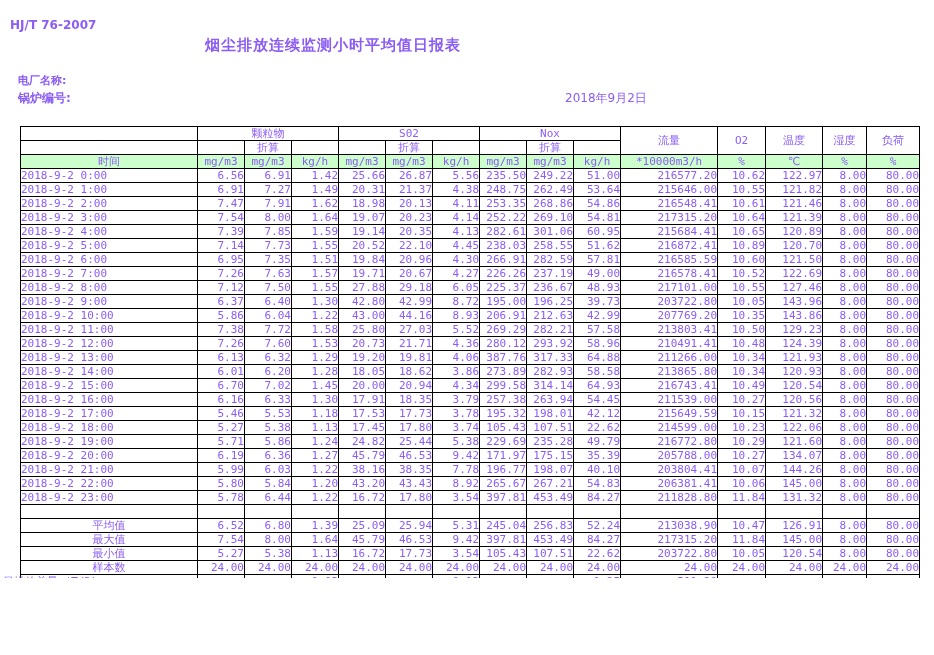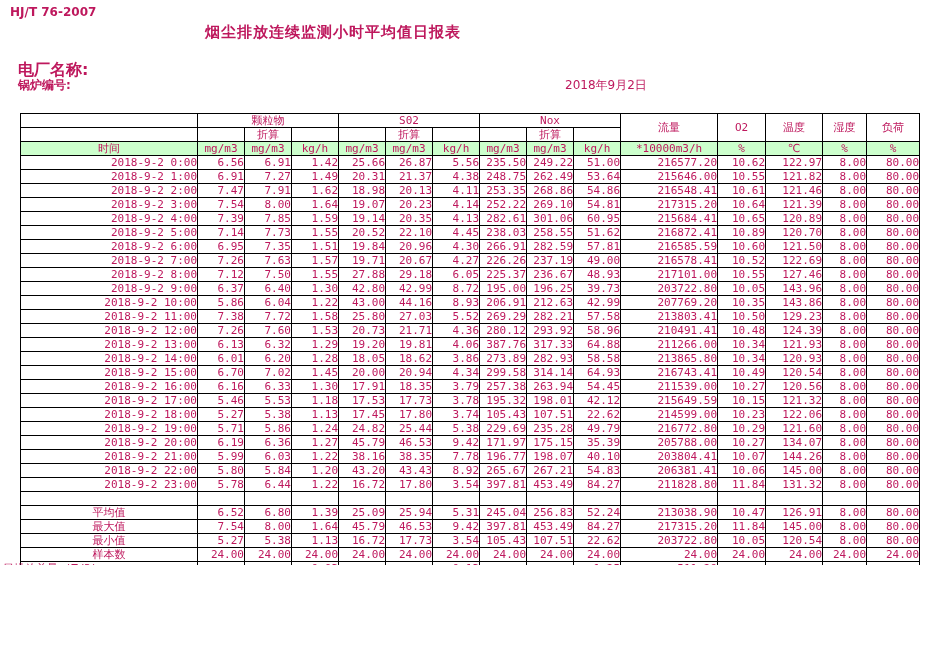--- a/index.html
+++ b/index.html
@@ -1,30 +1,30 @@
 <!DOCTYPE html>
 <html><head>
 <meta charset="utf-8">
 <style>
   html,body{margin:0;padding:0;background:#fff;}
   .page{position:relative;width:934px;height:565px;background:#ffffff;overflow:hidden;
-        font-family:"DejaVu Sans","Liberation Sans",sans-serif;color:#be185d;}
+        font-family:"DejaVu Sans","Liberation Sans",sans-serif;color:#8b5cf6;margin-top:13px;}
   .doc-code{position:absolute;left:10px;top:5px;font-size:12px;font-weight:bold;}
   .title{position:absolute;left:205px;top:23px;font-size:15px;font-weight:bold;letter-spacing:1px;}
-  .plant-label{position:absolute;left:18px;top:60px;font-size:16px;font-weight:bold;}
+  .plant-label{position:absolute;left:18px;top:60px;font-size:11px;font-weight:bold;}
   .boiler-label{position:absolute;left:18px;top:77px;font-size:12px;font-weight:bold;}
   .report-date{position:absolute;left:565px;top:77px;font-size:12px;}
   table.report{position:absolute;left:20px;top:113px;width:899px;border-collapse:collapse;
         table-layout:fixed;font-size:11px;font-family:"DejaVu Sans Mono","DejaVu Sans",monospace;}
   table.report td{border:1px solid #000;height:13px;line-height:12px;padding:0;
         white-space:nowrap;overflow:visible;}
   thead td{text-align:center;}
   tr.unit-row td{background:#ccffcc;}
   td.num{text-align:right;padding-right:7px;}
-  td.time{text-align:right;padding-right:5px;}
+  td.time{padding-right:5px;}
   td.slabel{text-align:center;padding-right:4px;}
   td.spill{text-align:left;}
   .spill-span{position:relative;left:-18px;white-space:nowrap;}
   .footer-total{position:absolute;left:8px;top:619px;font-size:12px;}
   .footer-report-unit{position:absolute;left:8px;top:636px;font-size:12px;font-family:Liberation Mono, monospace;}
   .footer-unit{position:absolute;left:198px;top:636px;font-size:16px;}
 </style>
 </head>
 <body>
 

